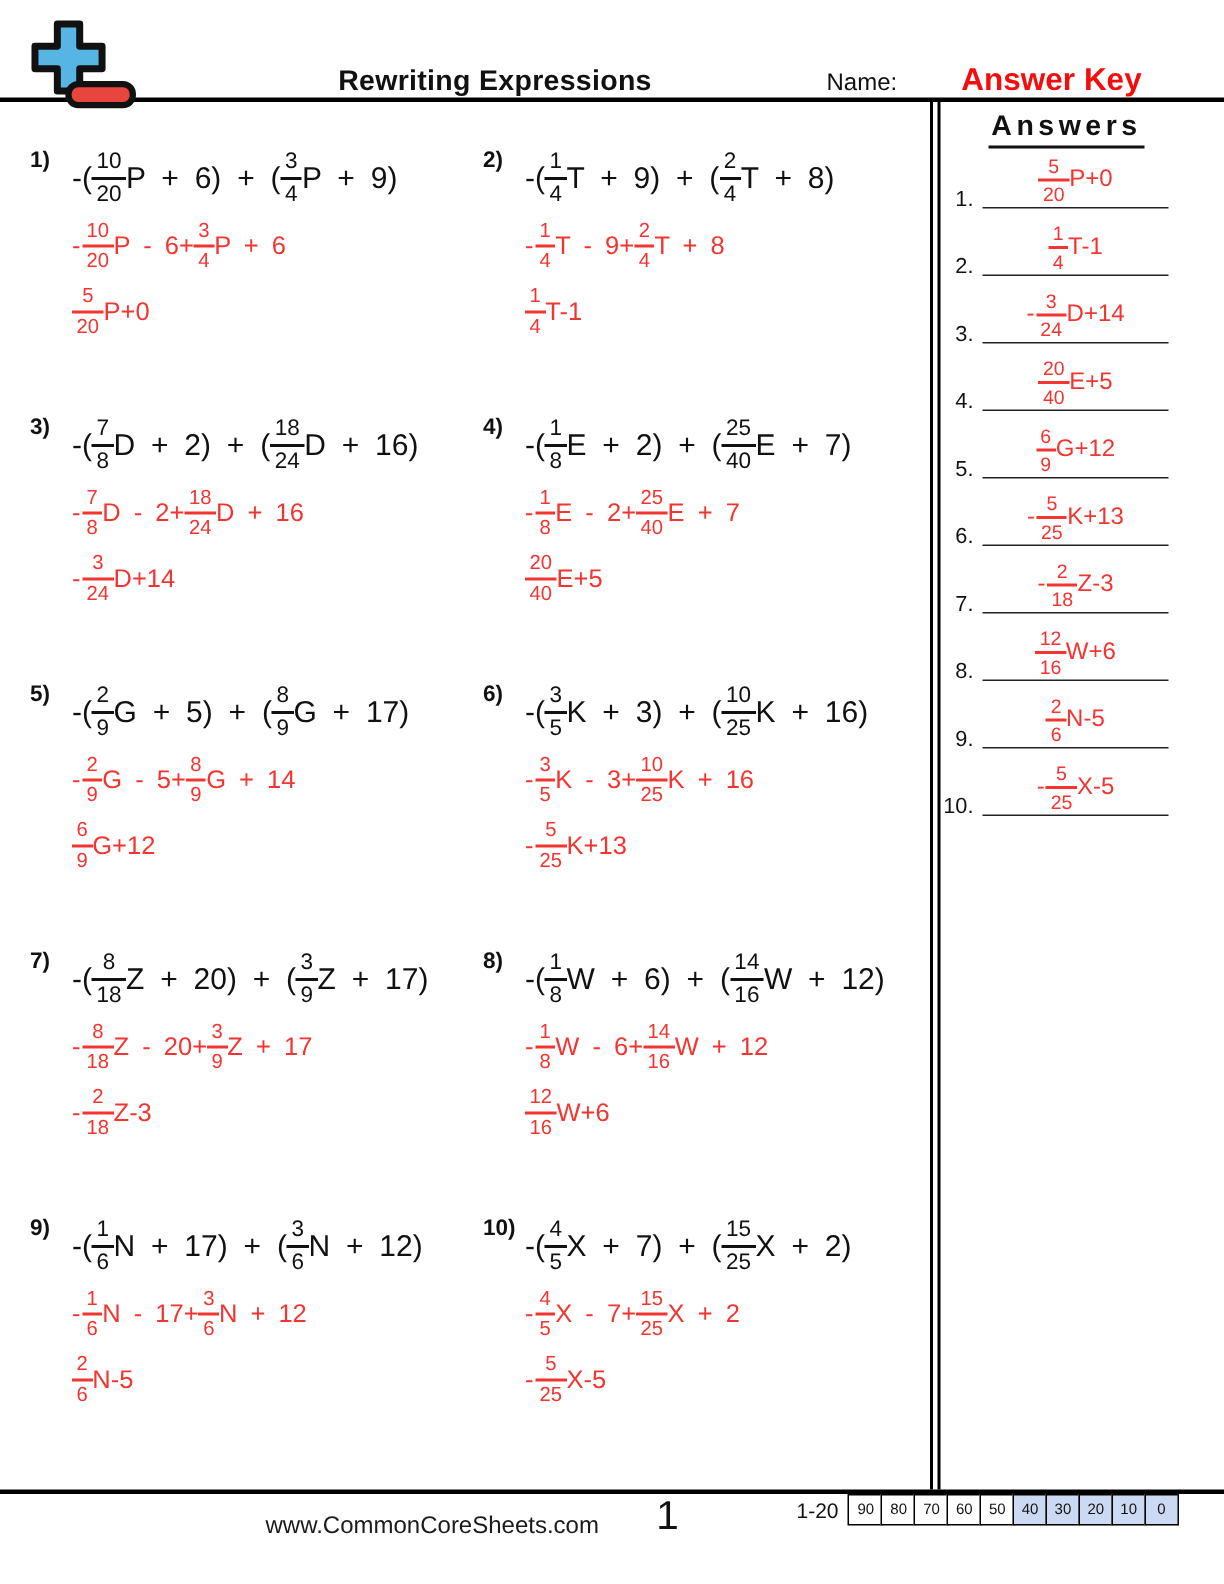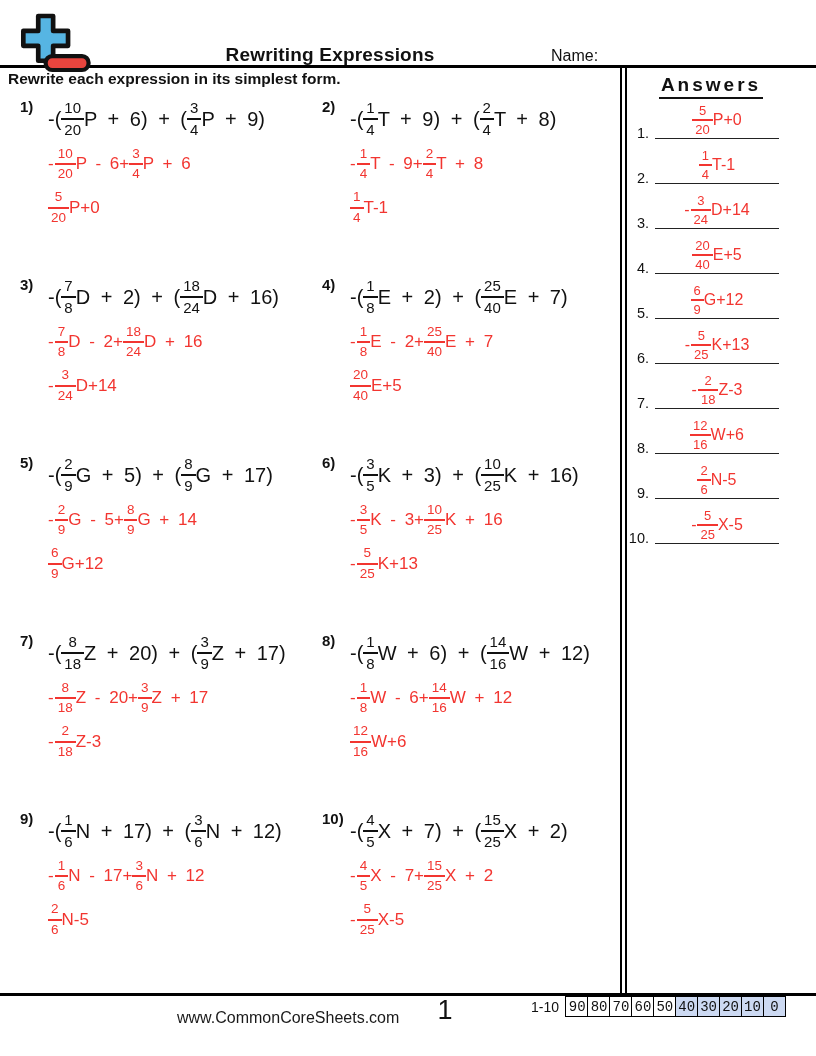--- a/index.html
+++ b/index.html
@@ -52,37 +52,37 @@
   .badge{position:absolute;left:16px;top:996px;width:150px;height:37px;background:#000;border-radius:6px;}
   .badge-inner{position:absolute;left:5px;right:5px;top:4px;bottom:4px;background:#fff;
                border-radius:15px;display:flex;align-items:center;justify-content:center;
                font-size:21px;font-weight:700;color:#000;}
   .website{position:absolute;left:177px;top:1009px;font-size:16px;color:#1a1a1a;}
   .page-num{position:absolute;left:400px;top:995px;width:90px;text-align:center;font-size:27px;}
   .score{position:absolute;top:996px;left:531px;display:flex;align-items:flex-start;}
   .score-label{font-size:14px;line-height:22px;margin-right:8px;}
   .score-table{display:flex;}
   .score-cell{width:21.5px;height:19px;border:1.6px solid #000;margin-left:-1.6px;
-              display:flex;align-items:center;justify-content:center;font-size:14px;background:#fff;font-family:Liberation Mono, monospace;}
+              display:flex;align-items:center;justify-content:center;font-size:10px;background:#fff;}
   .score-cell.hl{background:var(--score-hl);}
 </style>
 </head>
 <body>
 
 <div class="page" style="--red: #f23530; --key-red: #f50d0d; --score-hl: #ccd9f2; --logo-blue: #56b5e3; --logo-red: #e8453e;">
 
   <svg class="logo" width="82" height="62" viewBox="0 0 88 66" aria-hidden="true">
     <path d="M26 4 h16 v16 h16 v16 h-16 v16 h-16 v-16 h-16 v-16 h16 z" style="fill:var(--logo-blue)" stroke="#111" stroke-width="5" stroke-linejoin="round"></path>
     <rect x="34" y="47" width="46" height="15" rx="7" style="fill:var(--logo-red)" stroke="#111" stroke-width="4.5"></rect>
   </svg>
 
   <div class="title">Rewriting Expressions</div>
   <div class="name-label">Name:</div>
+  <div class="answer-key">Answer Key</div>
   <div class="hline"></div>
-  <div class="instruction">Rewrite each expression in its simplest form.</div>
 
   <main id="problems">
       <div class="problem">
         <span class="pnum">1)</span>
         <div class="expr"><span>-(</span><span class="frac"><span class="fn">10</span><span class="fd">20</span></span><span>P + 6) + (</span><span class="frac"><span class="fn">3</span><span class="fd">4</span></span><span>P + 9)</span></div>
         <div class="red-line work"><span class="fm">-</span><span class="frac"><span class="fn">10</span><span class="fd">20</span></span><span>P - 6+</span><span class="frac"><span class="fn">3</span><span class="fd">4</span></span><span>P + 6</span></div>
         <div class="red-line ansline"><span class="frac"><span class="fn">5</span><span class="fd">20</span></span><span>P+0</span></div>
       </div>
       <div class="problem">
         <span class="pnum">2)</span>
@@ -195,21 +195,21 @@
           <div class="ans-rule"></div>
           <div class="ans-val"><span class="fm">-</span><span class="frac"><span class="fn">5</span><span class="fd">25</span></span><span>X-5</span></div>
         </div>
       </div>
   </aside>
 
   <div class="frule"></div>
   <div class="website">www.CommonCoreSheets.com</div>
   <div class="page-num">1</div>
   <div class="score">
-    <div class="score-label">1-10</div>
+    <div class="score-label">1-20</div>
     <div class="score-table" id="score-table">
         <div class="score-cell">90</div>
         <div class="score-cell">80</div>
         <div class="score-cell">70</div>
         <div class="score-cell">60</div>
         <div class="score-cell">50</div>
         <div class="score-cell hl">40</div>
         <div class="score-cell hl">30</div>
         <div class="score-cell hl">20</div>
         <div class="score-cell hl">10</div>

